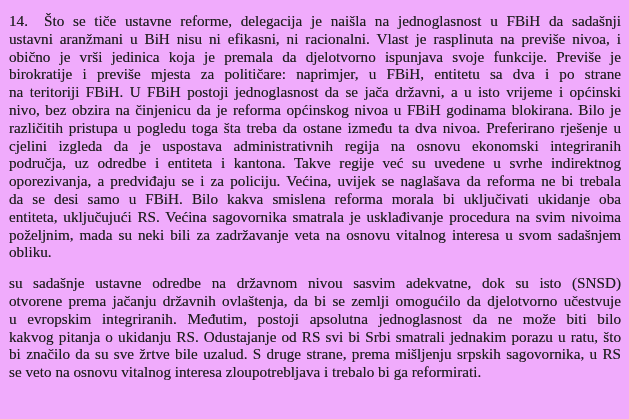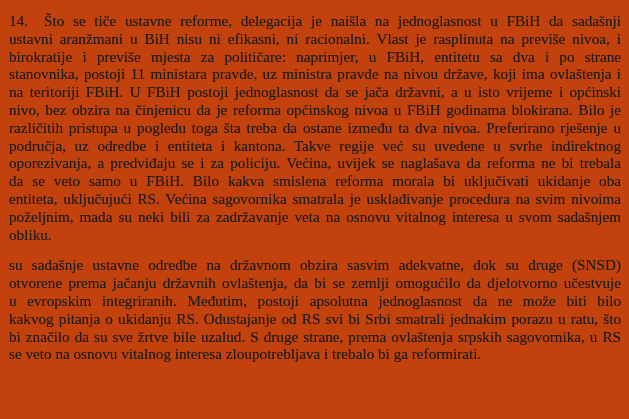--- a/index.html
+++ b/index.html
@@ -10,21 +10,21 @@
   body {
     width: 629px;
     height: 419px;
     overflow: hidden;
   }
   .page {
     box-sizing: border-box;
     width: 629px;
     height: 419px;
     padding: 12px 8px 0 9px;
-    background: #c2410c;
+    background: #f0abfc;
     font-family: "Liberation Serif", "DejaVu Serif", serif;
     font-size: 15.2px;
     line-height: 17.8px;
     color: #1e1e1e;
     text-shadow: 0 0 0.5px rgba(30, 30, 30, 0.55);
   }
   .para {
     margin: 0 0 13px 0;
   }
   .line {
@@ -43,33 +43,34 @@
     width: 35px;
   }
 </style>
 </head>
 <body>
 
 <div class="page" id="doc">
     <div class="para">
       <div class="line"><span class="num">14.</span>Što se tiče ustavne reforme, delegacija je naišla na jednoglasnost u FBiH da sadašnji</div>
       <div class="line">ustavni aranžmani u BiH nisu ni efikasni, ni racionalni. Vlast je rasplinuta na previše nivoa, i</div>
+      <div class="line">obično je vrši jedinica koja je premala da djelotvorno ispunjava svoje funkcije. Previše je</div>
       <div class="line">birokratije i previše mjesta za političare: naprimjer, u FBiH, entitetu sa dva i po strane</div>
-      <div class="line">stanovnika, postoji 11 ministara pravde, uz ministra pravde na nivou države, koji ima ovlaštenja i</div>
       <div class="line">na teritoriji FBiH. U FBiH postoji jednoglasnost da se jača državni, a u isto vrijeme i općinski</div>
       <div class="line">nivo, bez obzira na činjenicu da je reforma općinskog nivoa u FBiH godinama blokirana. Bilo je</div>
       <div class="line">različitih pristupa u pogledu toga šta treba da ostane između ta dva nivoa. Preferirano rješenje u</div>
+      <div class="line">cjelini izgleda da je uspostava administrativnih regija na osnovu ekonomski integriranih</div>
       <div class="line">područja, uz odredbe i entiteta i kantona. Takve regije već su uvedene u svrhe indirektnog</div>
       <div class="line">oporezivanja, a predviđaju se i za policiju. Većina, uvijek se naglašava da reforma ne bi trebala</div>
-      <div class="line">da se veto samo u FBiH. Bilo kakva smislena reforma morala bi uključivati ukidanje oba</div>
+      <div class="line">da se desi samo u FBiH. Bilo kakva smislena reforma morala bi uključivati ukidanje oba</div>
       <div class="line">entiteta, uključujući RS. Većina sagovornika smatrala je usklađivanje procedura na svim nivoima</div>
       <div class="line">poželjnim, mada su neki bili za zadržavanje veta na osnovu vitalnog interesa u svom sadašnjem</div>
       <div class="line last">obliku.</div>
     </div>
     <div class="para">
-      <div class="line">su sadašnje ustavne odredbe na državnom obzira sasvim adekvatne, dok su druge (SNSD)</div>
+      <div class="line">su sadašnje ustavne odredbe na državnom nivou sasvim adekvatne, dok su isto (SNSD)</div>
       <div class="line">otvorene prema jačanju državnih ovlaštenja, da bi se zemlji omogućilo da djelotvorno učestvuje</div>
       <div class="line">u evropskim integriranih. Međutim, postoji apsolutna jednoglasnost da ne može biti bilo</div>
       <div class="line">kakvog pitanja o ukidanju RS. Odustajanje od RS svi bi Srbi smatrali jednakim porazu u ratu, što</div>
-      <div class="line">bi značilo da su sve žrtve bile uzalud. S druge strane, prema ovlaštenja srpskih sagovornika, u RS</div>
+      <div class="line">bi značilo da su sve žrtve bile uzalud. S druge strane, prema mišljenju srpskih sagovornika, u RS</div>
       <div class="line last">se veto na osnovu vitalnog interesa zloupotrebljava i trebalo bi ga reformirati.</div>
     </div>
   </div>
 
 </body></html>

